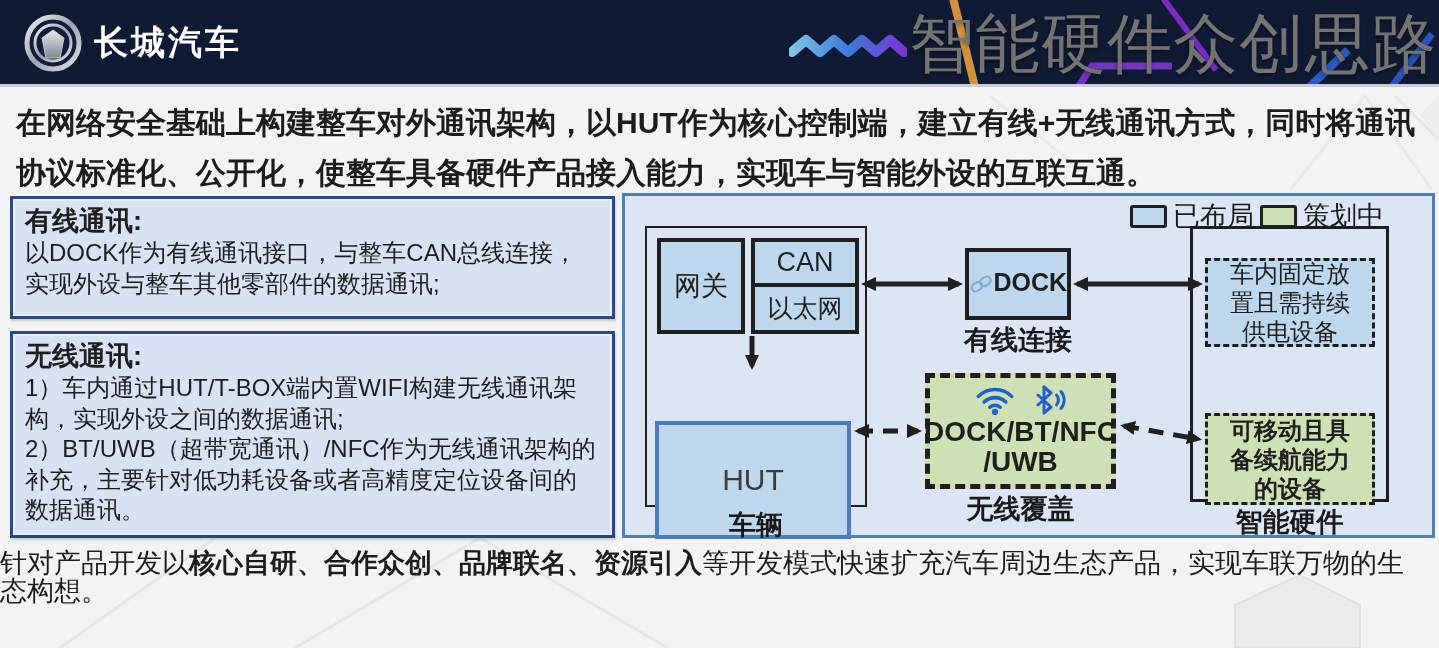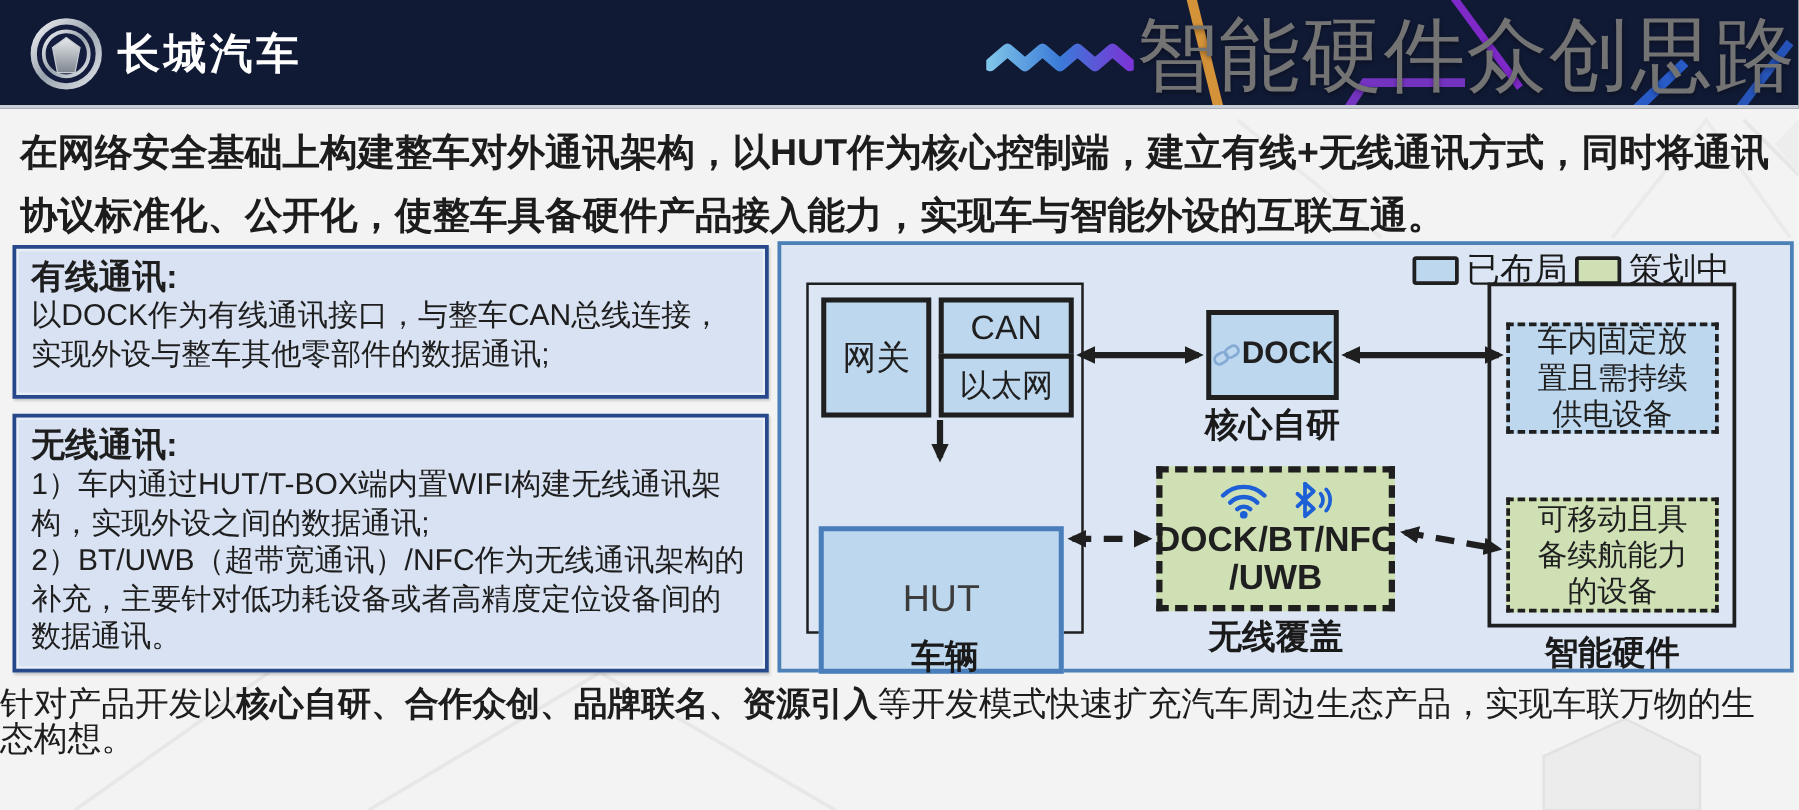--- a/index.html
+++ b/index.html
@@ -144,21 +144,21 @@
 
     <div class="d-abs dock-node" style="left:340px; top:52px; width:106px; height:72px;">
       <svg width="44" height="32" viewBox="0 0 44 32">
         <g transform="rotate(-32 22 16)" fill="none" stroke="#85aad4" stroke-width="4">
           <rect x="3" y="9" width="20" height="14" rx="7"></rect>
           <rect x="21" y="9" width="20" height="14" rx="7"></rect>
         </g>
       </svg>
       <div class="dock-label">DOCK</div>
     </div>
-    <div class="d-abs d-label" style="left:322px; top:126px; width:142px;">核心自研</div>
+    <div class="d-abs d-label" style="left:322px; top:126px; width:142px;">有线连接</div>
 
     <div class="d-abs wireless-node" style="left:300px; top:177px; width:191px; height:116px;">
       <div class="wireless-icons">
         <svg width="38" height="30" viewBox="0 0 36 29">
           <g fill="none" stroke="#1d5fd6" stroke-width="3.4" stroke-linecap="round">
             <path d="M2 11 A 22.5 22.5 0 0 1 34 11"></path>
             <path d="M7.5 16.5 A 15 15 0 0 1 28.5 16.5"></path>
             <path d="M13 21.5 A 7.5 7.5 0 0 1 23 21.5"></path>
           </g>
           <circle cx="18" cy="26" r="3" fill="#1d5fd6"></circle>
@@ -174,21 +174,21 @@
       </div>
       <div class="wireless-text">DOCK/BT/NFC</div>
       <div class="wireless-text">/UWB</div>
     </div>
     <div class="d-abs d-label" style="left:300px; top:295px; width:191px;">无线覆盖</div>
 
     <div class="d-abs group-box" style="left:565px; top:30px; width:199px; height:276px; border-width:3px;"></div>
     <div class="d-abs device-box fixed" style="left:580px; top:62px; width:170px; height:89px;">
       <div class="inner">车内固定放置且需持续供电设备</div>
     </div>
-    <div class="d-abs device-box mobile" style="left:580px; top:202px; width:170px; height:92px;">
+    <div class="d-abs device-box mobile" style="left:580px; top:217px; width:170px; height:92px;font-weight:bold;">
       <div class="inner">可移动且具备续航能力的设备</div>
     </div>
     <div class="d-abs d-label" style="left:565px; top:308px; width:199px;">智能硬件</div>
 
     <svg class="arrows" width="807" height="339">
       <defs>
         <marker id="ah" markerUnits="userSpaceOnUse" markerWidth="16" markerHeight="16" refX="11" refY="7" orient="auto-start-reverse">
           <path d="M0,0 L15,7 L0,14 Z" fill="#1f1f1f"></path>
         </marker>
       </defs>

